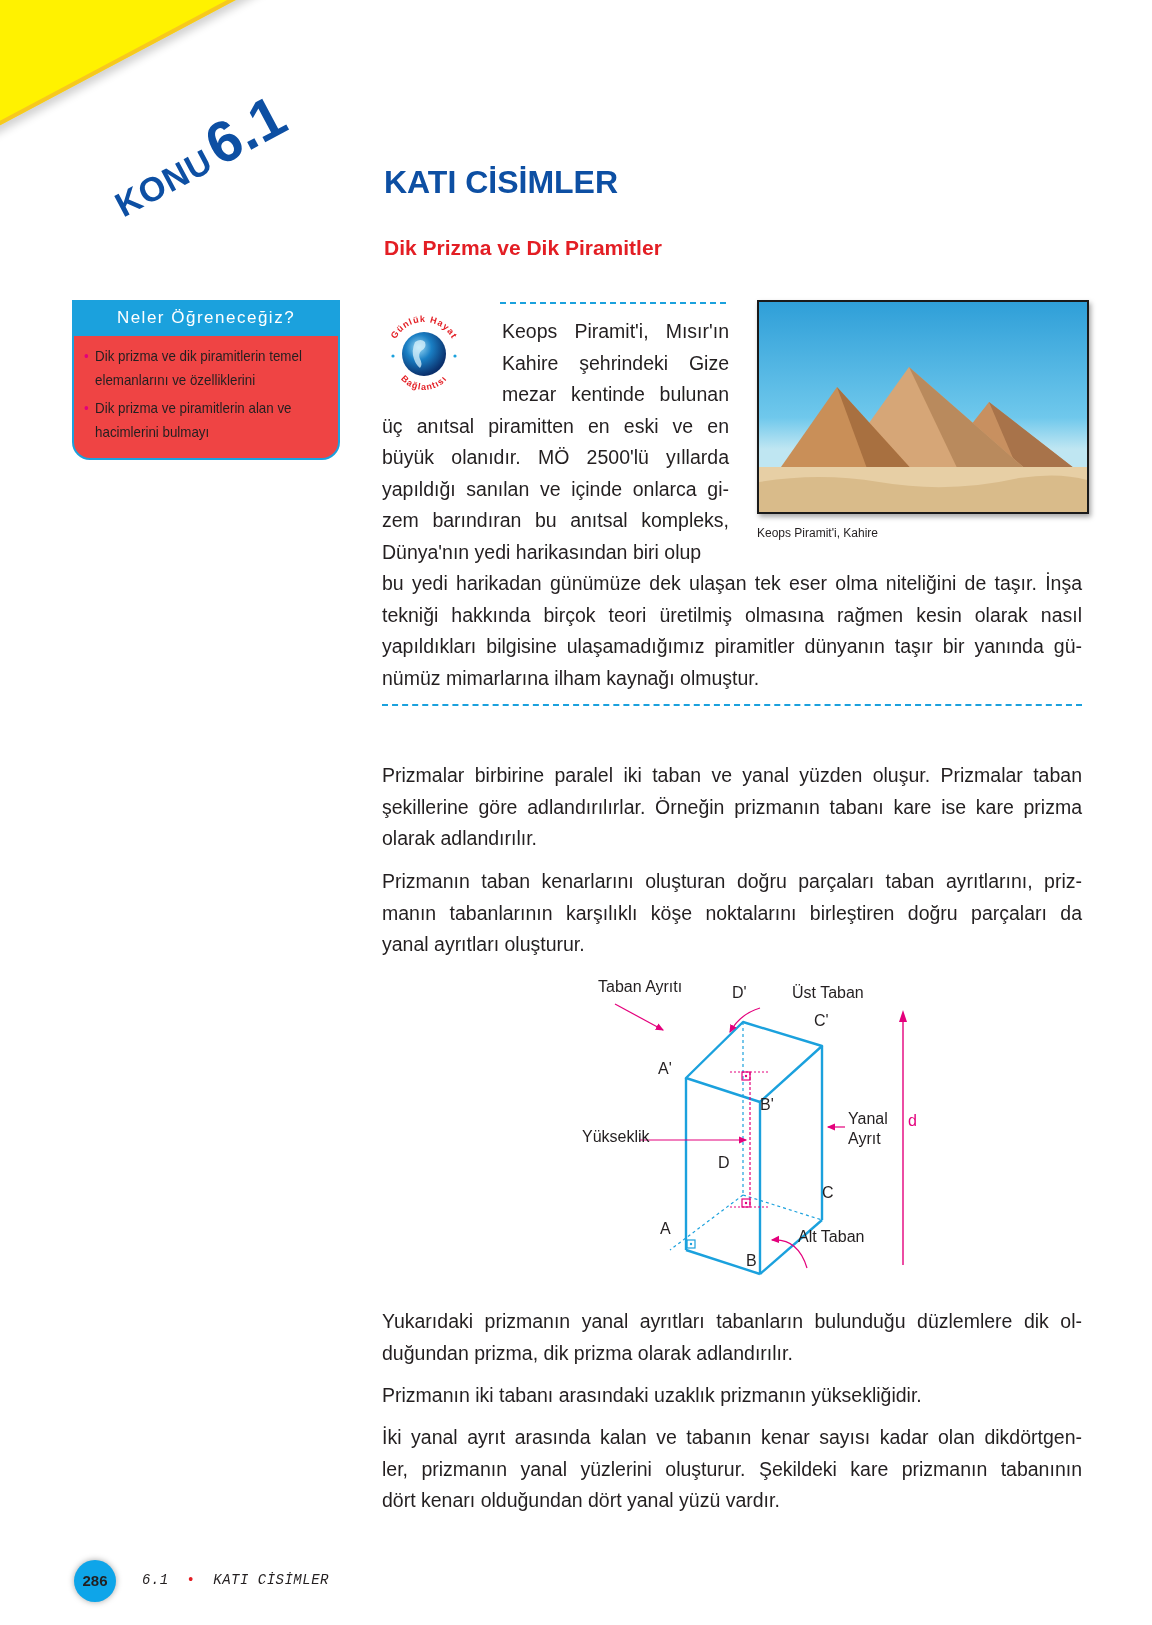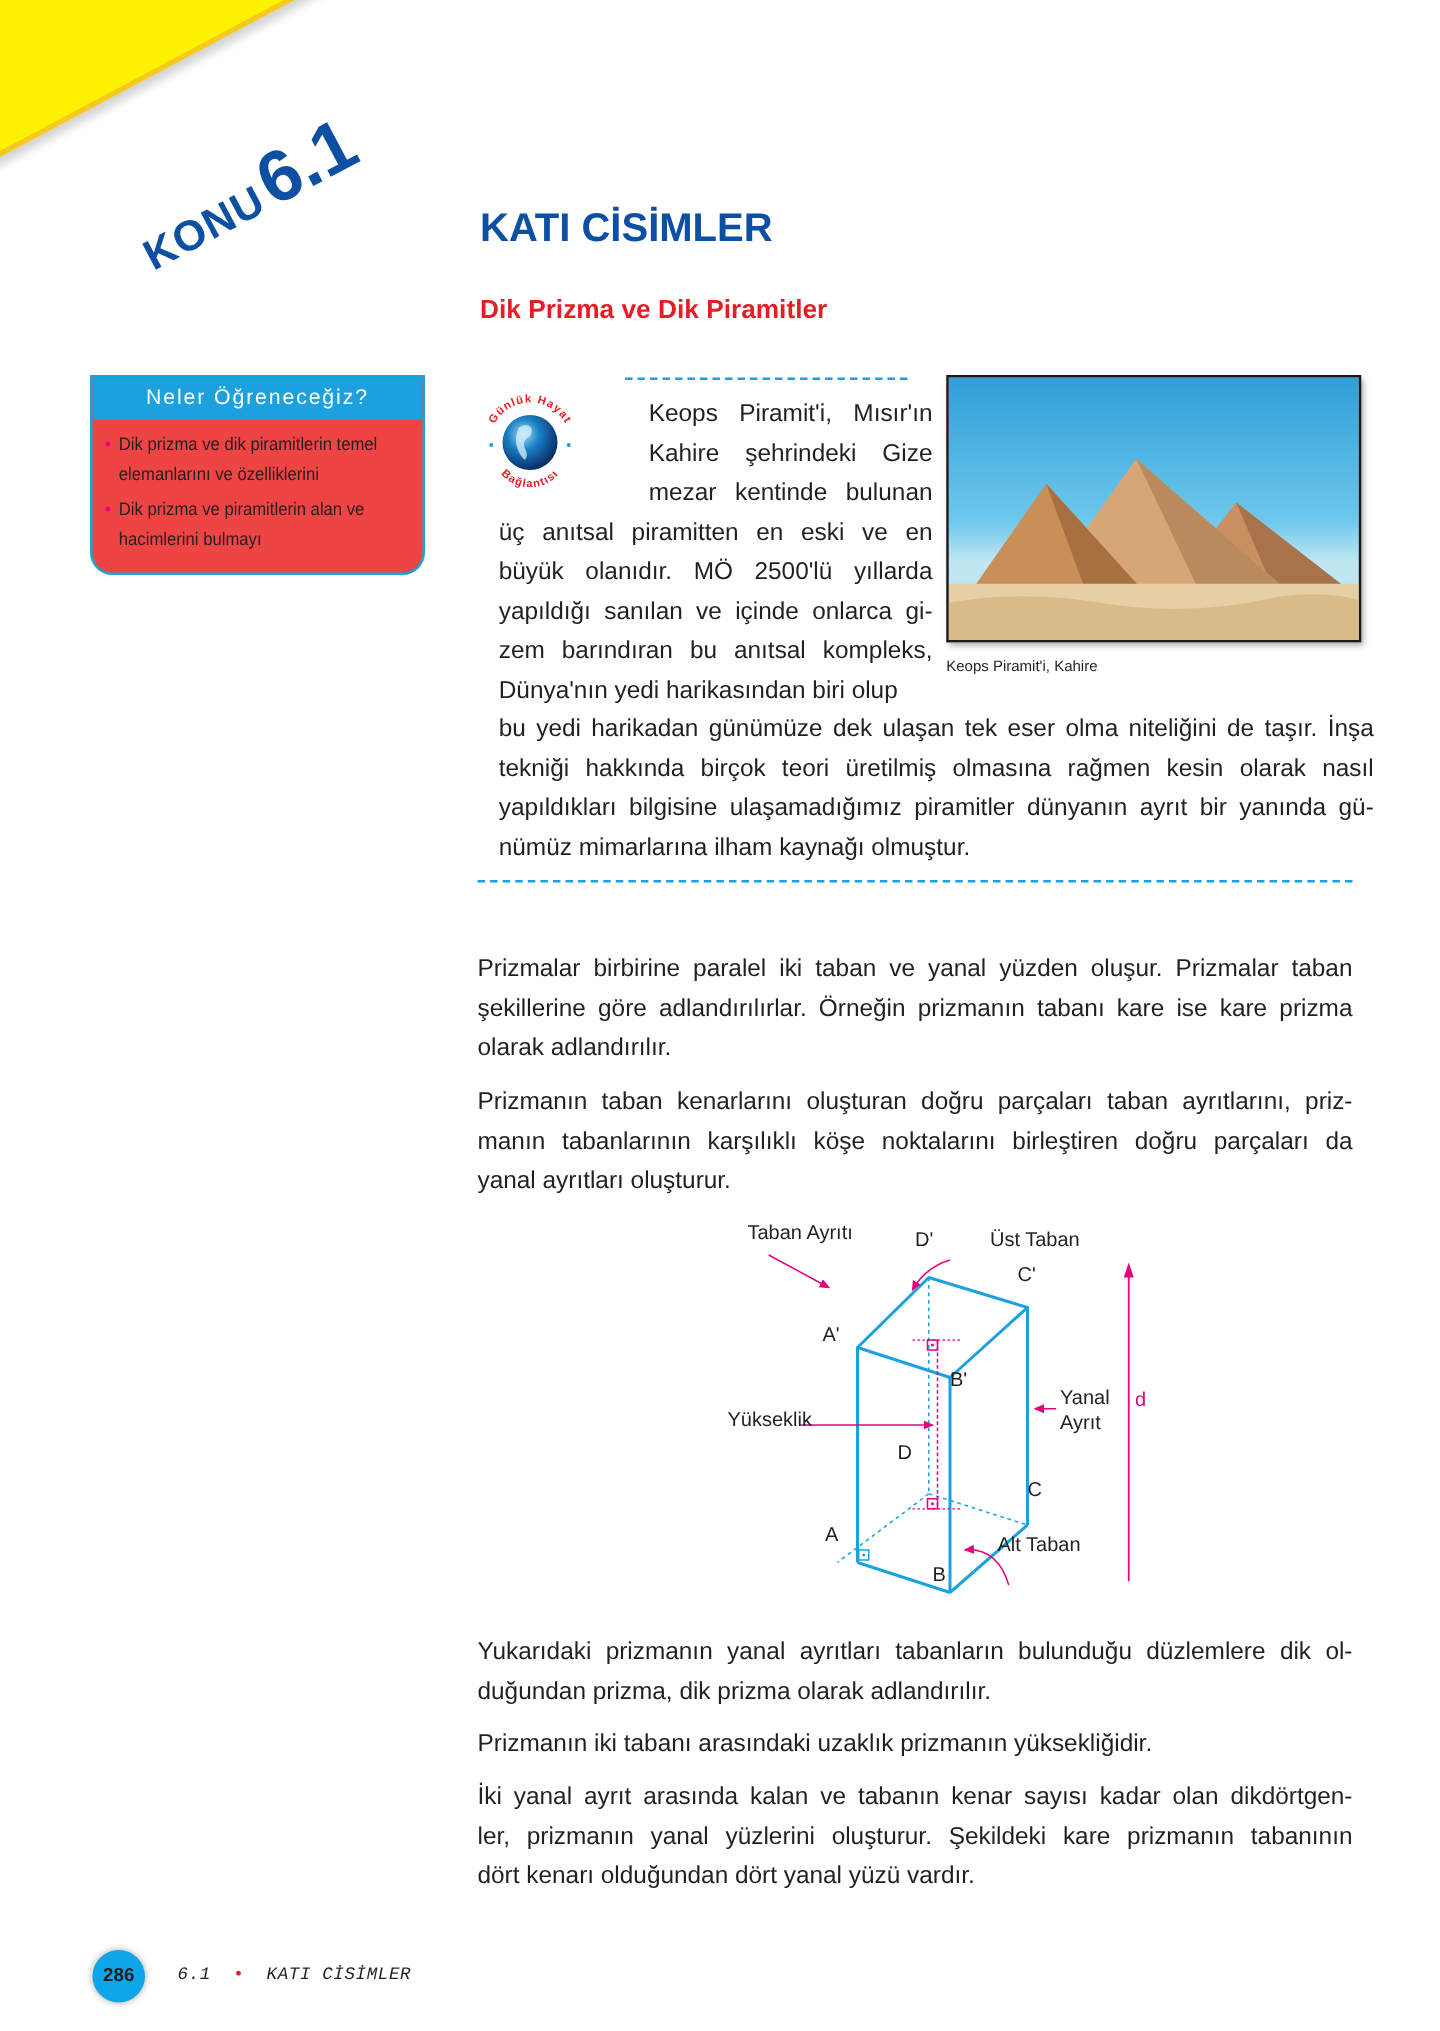--- a/index.html
+++ b/index.html
@@ -53,21 +53,21 @@
   }
   .dash-bottom {
     position: absolute; left: 382px; top: 704px; width: 700px; height: 0;
     border-top: 2px dashed #1ba1dd;
   }
   .globe-badge { position: absolute; left: 382px; top: 310px; width: 84px; height: 84px; }
   .intro-block {
     position: absolute; left: 382px; top: 316px; width: 700px;
     font-size: 19.5px; line-height: 31.5px; text-align: justify;
   }
-  .intro-line { display: block; white-space: nowrap; margin-left: 17px; }
+  .intro-line { display: block; white-space: nowrap; }
   .photo {
     position: absolute; left: 757px; top: 300px; width: 328px; height: 210px;
     border: 2px solid #1a1a1a; box-shadow: 2px 3px 5px rgba(0,0,0,0.35);
     background: linear-gradient(#2f9fd8 0%, #6fc8ec 55%, #bfe6f2 70%);
     overflow: hidden;
   }
   .caption {
     position: absolute; left: 757px; top: 526px; width: 330px; text-align: left;
     font-size: 12px;
   }
@@ -140,21 +140,21 @@
   <span class="intro-line" style="padding-left:120px; width:227px; text-align:justify; text-align-last:justify;">Keops Piramit'i, Mısır'ın</span>
   <span class="intro-line" style="padding-left:120px; width:227px; text-align-last:justify;">Kahire şehrindeki Gize</span>
   <span class="intro-line" style="padding-left:120px; width:227px; text-align-last:justify;">mezar kentinde bulunan</span>
   <span class="intro-line" style="width:347px; text-align-last:justify;">üç anıtsal piramitten en eski ve en</span>
   <span class="intro-line" style="width:347px; text-align-last:justify;">büyük olanıdır. MÖ 2500'lü yıllarda</span>
   <span class="intro-line" style="width:347px; text-align-last:justify;">yapıldığı sanılan ve içinde onlarca gi-</span>
   <span class="intro-line" style="width:347px; text-align-last:justify;">zem barındıran bu anıtsal kompleks,</span>
   <span class="intro-line" style="width:347px;">Dünya'nın yedi harikasından biri olup</span>
   <span class="intro-line" style="width:700px; text-align-last:justify;">bu yedi harikadan günümüze dek ulaşan tek eser olma niteliğini de taşır. İnşa</span>
   <span class="intro-line" style="width:700px; text-align-last:justify;">tekniği hakkında birçok teori üretilmiş olmasına rağmen kesin olarak nasıl</span>
-  <span class="intro-line" style="width:700px; text-align-last:justify;">yapıldıkları bilgisine ulaşamadığımız piramitler dünyanın ayrıt bir yanında gü-</span>
+  <span class="intro-line" style="width:700px; text-align-last:justify;">yapıldıkları bilgisine ulaşamadığımız piramitler dünyanın taşır bir yanında gü-</span>
   <span class="intro-line" style="width:700px;">nümüz mimarlarına ilham kaynağı olmuştur.</span>
 </div>
 
 <div class="photo">
   <svg width="328" height="210" viewBox="0 0 328 210">
     <polygon points="230,100 320,170 175,170" fill="#c89060"></polygon>
     <polygon points="230,100 320,170 260,170" fill="#a8734a"></polygon>
     <polygon points="150,65 270,170 75,170" fill="#d6a677"></polygon>
     <polygon points="150,65 270,170 200,170" fill="#b98a5d"></polygon>
     <polygon points="78,85 155,170 15,175" fill="#c98f58"></polygon>

